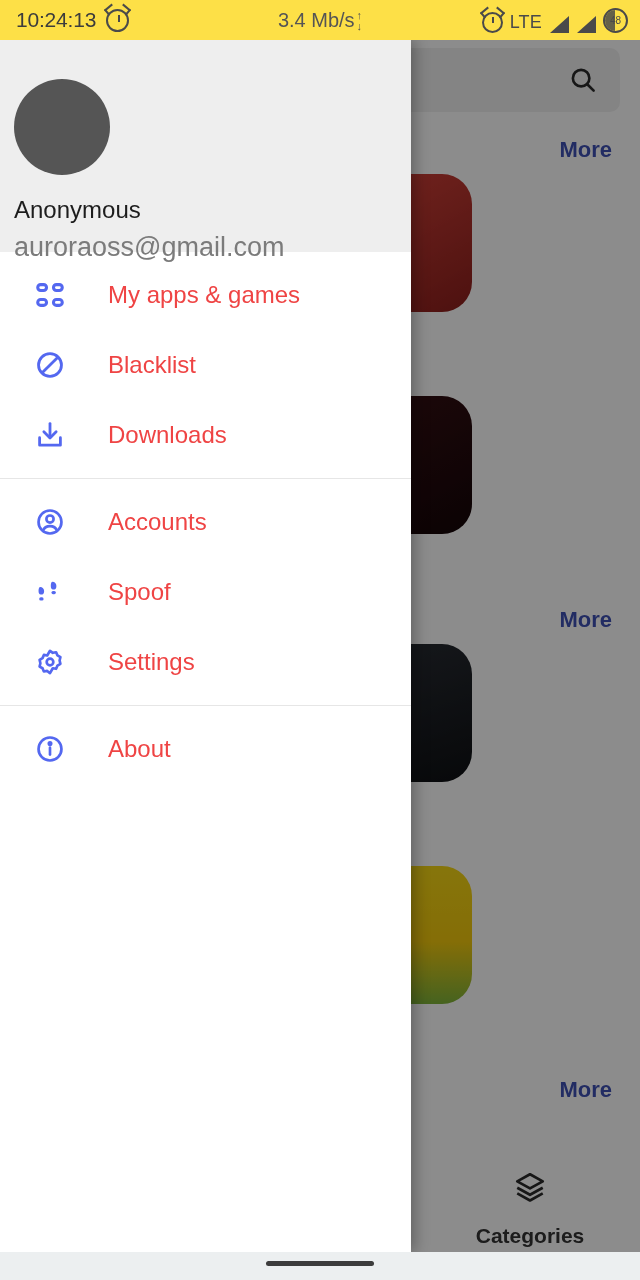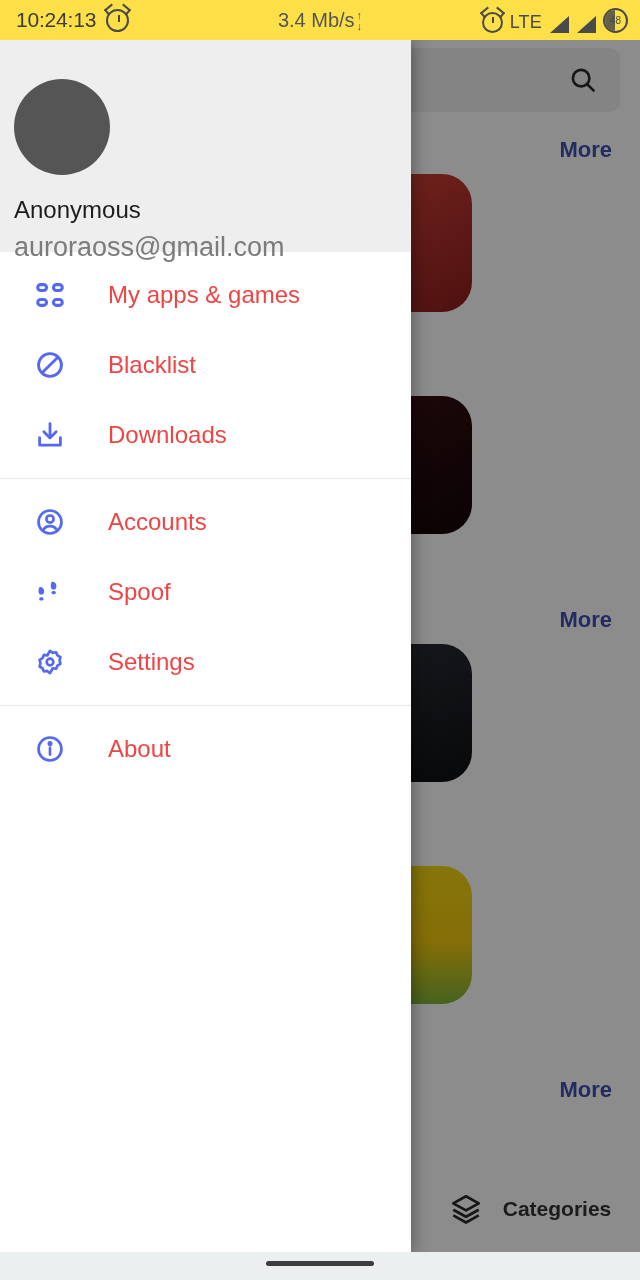--- a/index.html
+++ b/index.html
@@ -48,21 +48,21 @@
   .app-row{display:flex;padding-left:14px;gap:22px;}
   .app-cell{width:138px;flex:0 0 138px;}
   .app-icon{width:138px;height:138px;border-radius:30px;overflow:hidden;position:relative;background:#ddd;}
   .app-icon.circle{border-radius:50%;}
   .app-name{font-size:21px;color:#555;margin-top:12px;white-space:nowrap;overflow:hidden;}
   .app-size{font-size:19px;color:#666;margin-top:4px;display:flex;align-items:center;gap:7px;}
   .tick{width:20px;height:20px;border-radius:50%;background:#2e9e4f;position:relative;flex:0 0 20px;}
   .tick:after{content:"";position:absolute;left:5px;top:8px;width:8px;height:4px;border-left:2.5px solid #fff;
     border-bottom:2.5px solid #fff;transform:rotate(-45deg);}
   .bottomnav{position:absolute;left:0;bottom:0;width:640px;height:86px;background:#fff;display:flex;}
-  .nav-item{flex:1;display:flex;flex-direction:row;align-items:center;justify-content:center;gap:20px;}
+  .nav-item{flex:1;display:flex;flex-direction:column;align-items:center;justify-content:center;gap:20px;}
   .nav-label{font-size:21px;font-weight:bold;color:#333;}
   .scrim{position:absolute;left:0;top:40px;width:640px;height:1212px;background:rgba(0,0,0,.45);z-index:20;}
 
   
   .ig{background:radial-gradient(circle at 28% 108%, #fdd36a 0%, #f77737 26%, #e1306c 52%, #9b2fae 74%, #5b51d8 100%);}
   .ig .ring{position:absolute;left:28px;top:28px;width:82px;height:82px;border:11px solid rgba(255,255,255,.9);border-radius:26px;}
   .ig .lens{position:absolute;left:50px;top:50px;width:38px;height:38px;border:10px solid rgba(255,255,255,.9);border-radius:50%;}
   .ig .dot{position:absolute;right:24px;top:24px;width:12px;height:12px;border-radius:50%;background:rgba(255,255,255,.95);}
   .tg{background:#2d7fa8;}
   .wa{background:#25c24b;}

